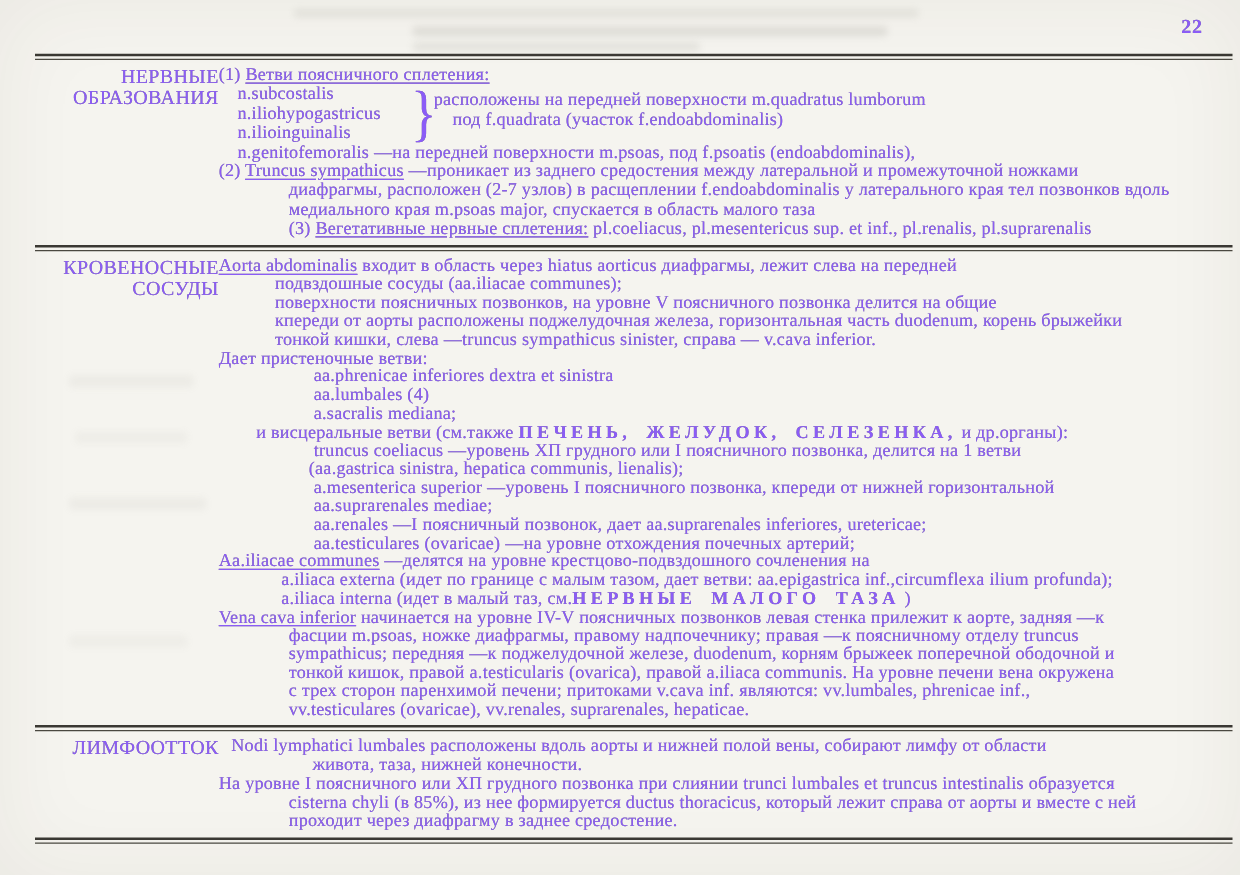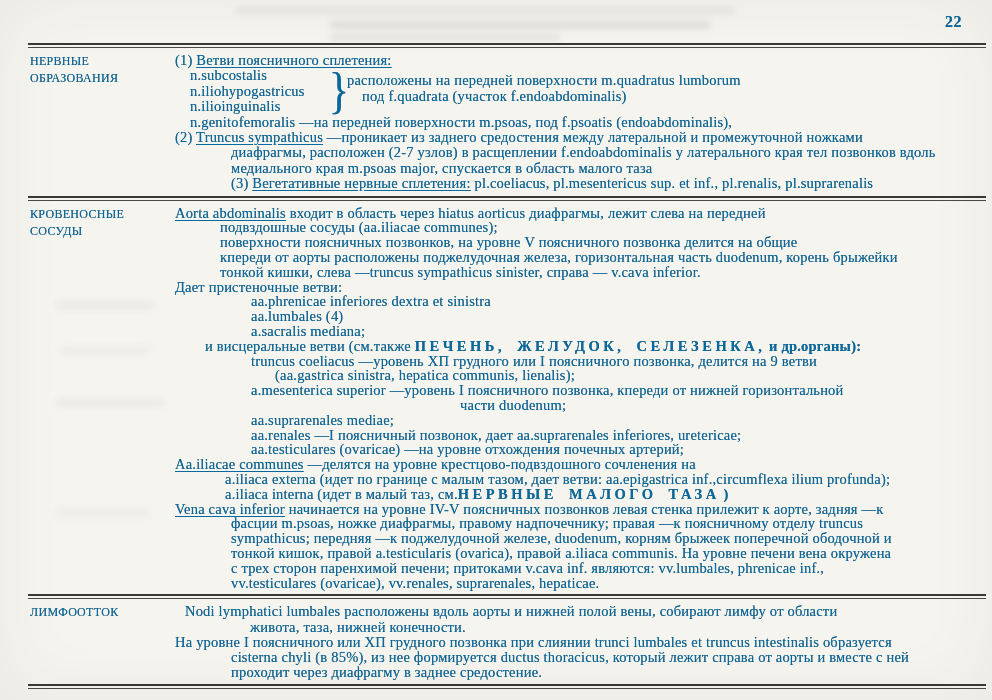--- a/index.html
+++ b/index.html
@@ -7,49 +7,49 @@
     width:992px;height:700px;overflow:hidden;
     background:#e9e8e3;
     font-family:"Liberation Serif","DejaVu Serif",serif;
   }
   .page{
     position:relative;width:992px;height:700px;
     background:#f5f4ef;
     box-shadow:inset 0 0 70px rgba(60,55,40,.06);
     color:#1a1a1a;
   }
-  .ink{color:#0369a1;text-shadow:0 0 .5px rgba(25,25,25,.55);}
+  .ink{color:#8b5cf6;text-shadow:0 0 .5px rgba(25,25,25,.55);}
   
   .header{position:relative;height:43px;}
   .pageno{position:absolute;top:13px;right:30px;font-size:16px;font-weight:bold;letter-spacing:.5px;}
   
   .ghost{position:absolute;background:#9a988f;filter:blur(3px);border-radius:3px;pointer-events:none;}
   
   .rule{
     margin:0 6px 0 28px;height:2px;
     border-top:2px solid #3a3833;border-bottom:1px solid #4a4840;
   }
   
   .section{display:grid;grid-template-columns:147px 1fr;padding:5px 4px 4px 28px;}
-  .sec-label{padding-left:2px;font-size:12px;line-height:17px;letter-spacing:.3px;}
+  .sec-label{padding-left:2px;font-size:16px;line-height:17px;letter-spacing:.3px;text-align:right;}
   .content{padding-right:2px;}
   .ln{font-size:14.5px;letter-spacing:.2px;white-space:nowrap;}
   .sec1 .ln{line-height:15.4px;}
   .sec2 .ln{line-height:14.8px;}
   .sec3 .ln{line-height:15.2px;}
   .u{text-decoration:underline;text-underline-offset:2px;}
-  .b{font-weight:bold;margin-top:13px;}
+  .b{font-weight:normal;margin-top:13px;}
   .bs{font-weight:bold;letter-spacing:3.5px;word-spacing:5px;}
   
   .mA{margin-left:15px;}  
   .mB{margin-left:56px;}  
   .mC{margin-left:45px;}  
   .mD{margin-left:76px;}  
   .mE{margin-left:30px;}  
-  .mF{margin-left:100px;} 
+  .mF{margin-left:72px;} 
   .mG{margin-left:285px;} 
   .mH{margin-left:50px;}  
   .mI{margin-left:10px;}  
   .mJ{margin-left:75px;}  
   
   .brace-block{position:relative;}
   .brace-glyph{
     position:absolute;left:152px;top:-3px;
     font-size:50px;line-height:50px;font-weight:400;
     transform:scaleX(.85);
@@ -113,24 +113,23 @@
       <div class="ln"><span class="u">Aorta abdominalis</span><span> входит в область через hiatus aorticus диафрагмы, лежит слева на передней</span></div>
       <div class="ln mC">подвздошные сосуды (aa.iliacae communes);</div>
       <div class="ln mC">поверхности поясничных позвонков, на уровне V поясничного позвонка делится на общие</div>
       <div class="ln mC">кпереди от аорты расположены поджелудочная железа, горизонтальная часть duodenum, корень брыжейки</div>
       <div class="ln mC">тонкой кишки, слева —truncus sympathicus sinister, справа — v.cava inferior.</div>
       <div class="ln">Дает пристеночные ветви:</div>
       <div class="ln mD">aa.phrenicae inferiores dextra et sinistra</div>
       <div class="ln mD">aa.lumbales (4)</div>
       <div class="ln mD">a.sacralis mediana;</div>
       <div class="ln mE"><span>и висцеральные ветви (см.также </span><span class="bs">ПЕЧЕНЬ, ЖЕЛУДОК, СЕЛЕЗЕНКА,</span><span class="b"> и др.органы):</span></div>
-      <div class="ln mD">truncus coeliacus —уровень ХП грудного или I поясничного позвонка, делится на 9 ветви</div>
+      <div class="ln mD">truncus coeliacus —уровень ХП грудного или I поясничного позвонка, делится на 1 ветви</div>
       <div class="ln mF">(aa.gastrica sinistra, hepatica communis, lienalis);</div>
       <div class="ln mD">a.mesenterica superior —уровень I поясничного позвонка, кпереди от нижней горизонтальной</div>
-      <div class="ln mG">части duodenum;</div>
       <div class="ln mD">aa.suprarenales mediae;</div>
       <div class="ln mD">aa.renales —I поясничный позвонок, дает aa.suprarenales inferiores, uretericae;</div>
       <div class="ln mD">aa.testiculares (ovaricae) —на уровне отхождения почечных артерий;</div>
       <div class="ln"><span class="u">Aa.iliacae communes</span><span> —делятся на уровне крестцово-подвздошного сочленения на</span></div>
       <div class="ln mH">a.iliaca externa (идет по границе с малым тазом, дает ветви: aa.epigastrica inf.,circumflexa ilium profunda);</div>
       <div class="ln mH"><span>a.iliaca interna (идет в малый таз, см.</span><span class="bs">НЕРВНЫЕ МАЛОГО ТАЗА</span><span class="b"> )</span></div>
       <div class="ln"><span class="u">Vena cava inferior</span><span> начинается на уровне IV-V поясничных позвонков левая стенка прилежит к аорте, задняя —к</span></div>
       <div class="ln mB">фасции m.psoas, ножке диафрагмы, правому надпочечнику; правая —к поясничному отделу truncus</div>
       <div class="ln mB">sympathicus; передняя —к поджелудочной железе, duodenum, корням брыжеек поперечной ободочной и</div>
       <div class="ln mB">тонкой кишок, правой a.testicularis (ovarica), правой a.iliaca communis. На уровне печени вена окружена</div>

